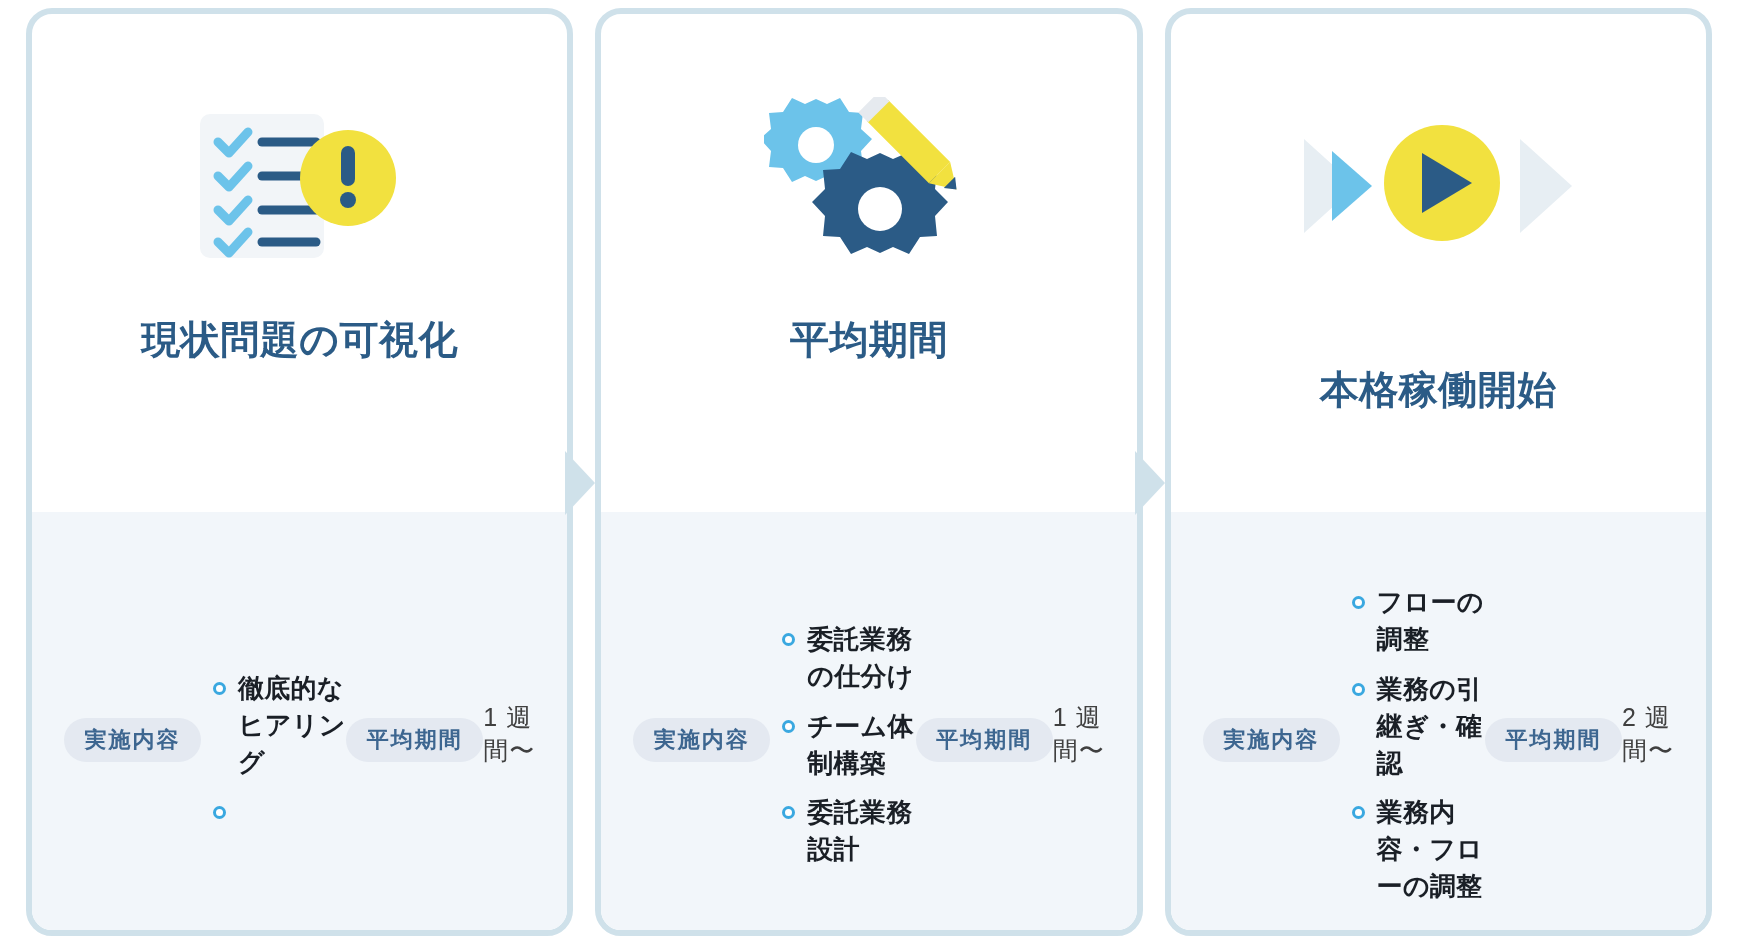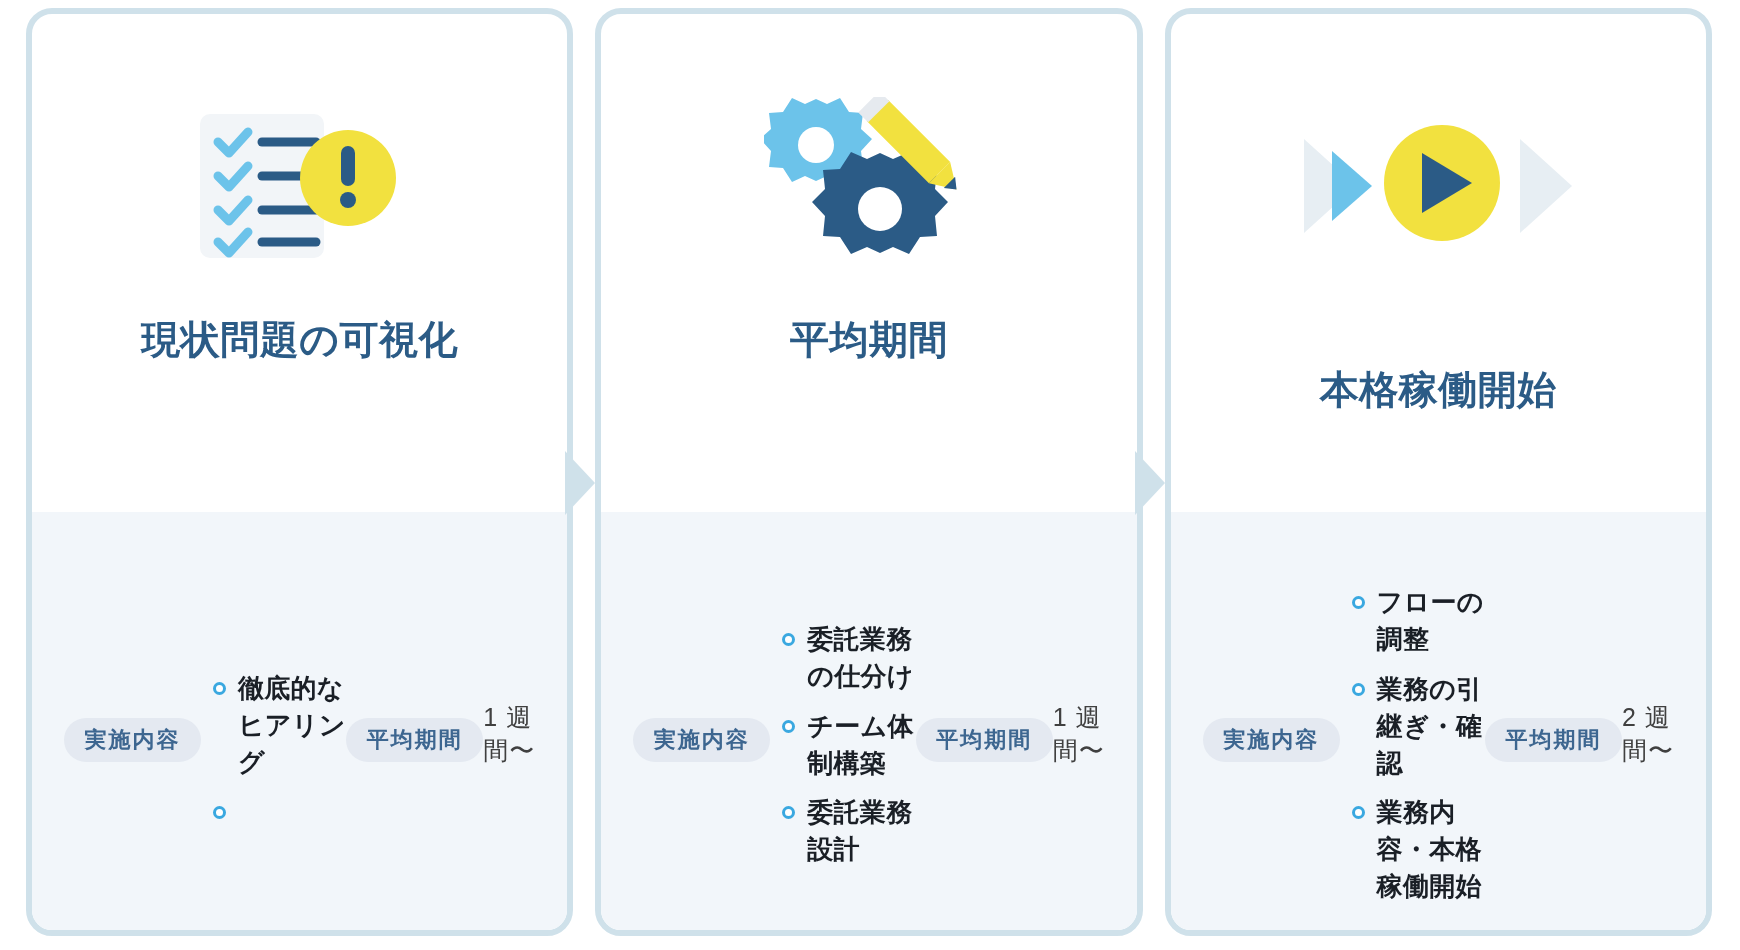--- a/index.html
+++ b/index.html
@@ -300,21 +300,21 @@
             <li class="bullet-item">
               <span class="bullet-dot"></span>
               <span>フローの調整</span>
             </li>
             <li class="bullet-item">
               <span class="bullet-dot"></span>
               <span>業務の引継ぎ・確認</span>
             </li>
             <li class="bullet-item">
               <span class="bullet-dot"></span>
-              <span>業務内容・本格稼働開始</span>
+              <span>業務内容・フローの調整</span>
             </li>
           </ul>
 
           <div class="spacer"></div>
 
           <div class="duration-pill-wrap">
             <div class="pill">平均期間</div>
           </div>
           <div class="duration-value">2 週間〜</div>
         </div>

